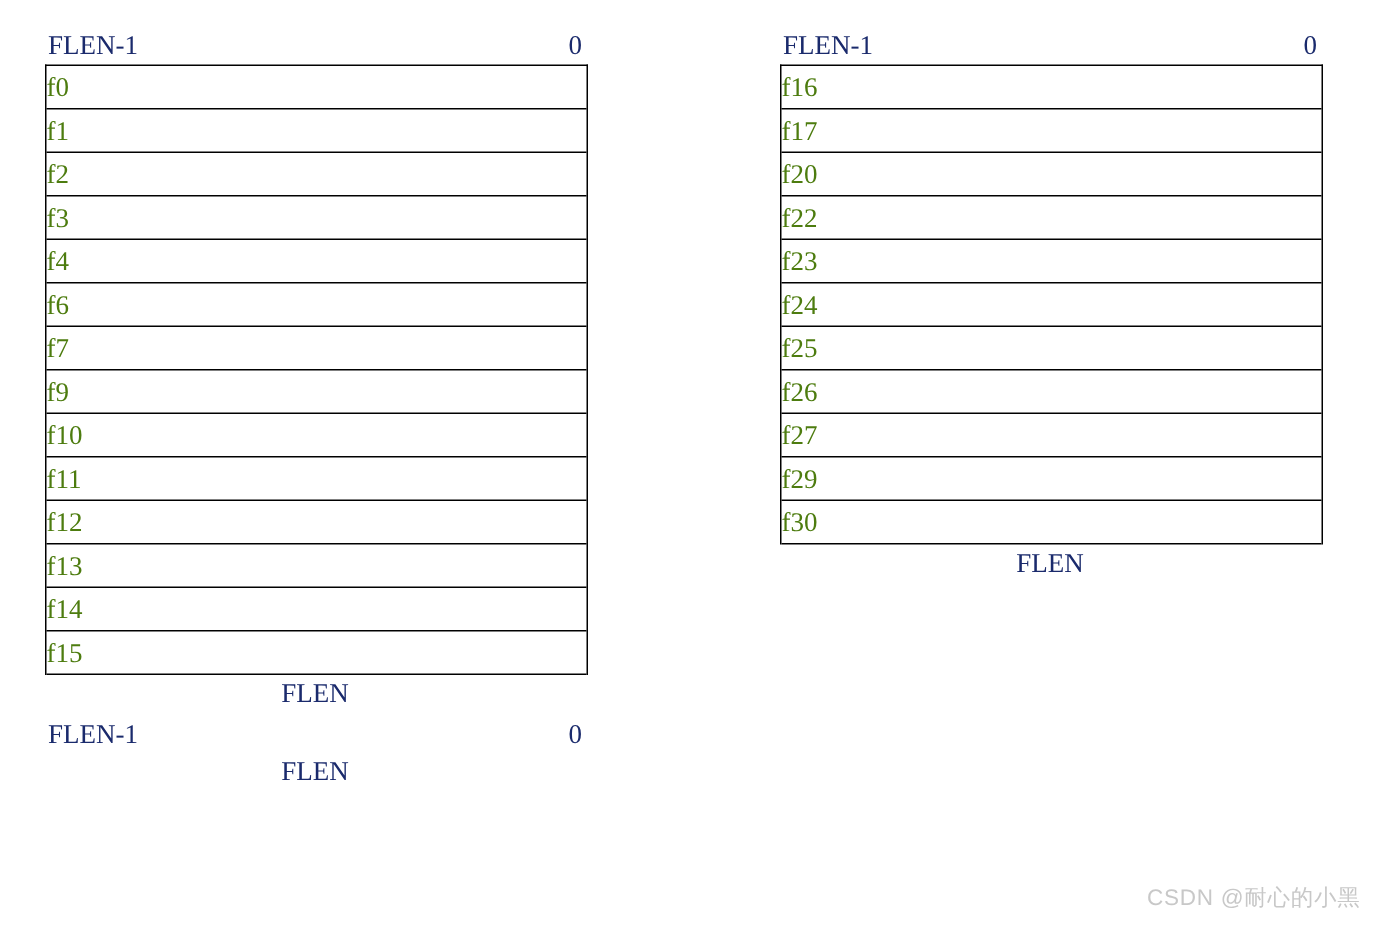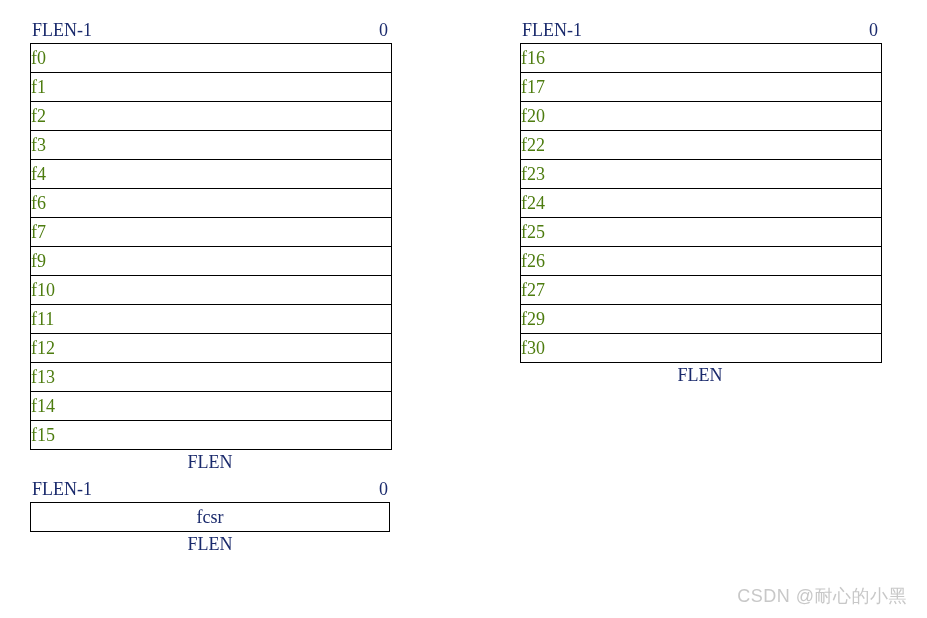--- a/index.html
+++ b/index.html
@@ -57,21 +57,21 @@
     font-size: 18px;
     line-height: 28px;
     height: 28px;
     color: #1a2a6c;
   }
   .watermark {
     position: absolute;
     right: 20px;
     bottom: 10px;
     font-family: Arial, sans-serif;
-    font-size: 18px;
+    font-size: 15px;
     color: #c8c8c8;
     letter-spacing: 0.5px;
   }
 </style>
 </head>
 <body>
 
 <div class="columns">
   <div class="regblock">
     <div class="bitheader">
@@ -117,17 +117,16 @@
     </div>
     <div class="widthlabel">FLEN</div>
   </div>
 </div>
 
 <div class="fcsrblock">
   <div class="bitheader">
     <span>FLEN-1</span>
     <span>0</span>
   </div>
-  <div class="singlebox">fcsr</div>
   <div class="widthlabel">FLEN</div>
 </div>
 
 <div class="watermark">CSDN @耐心的小黑</div>
 
 </body></html>

